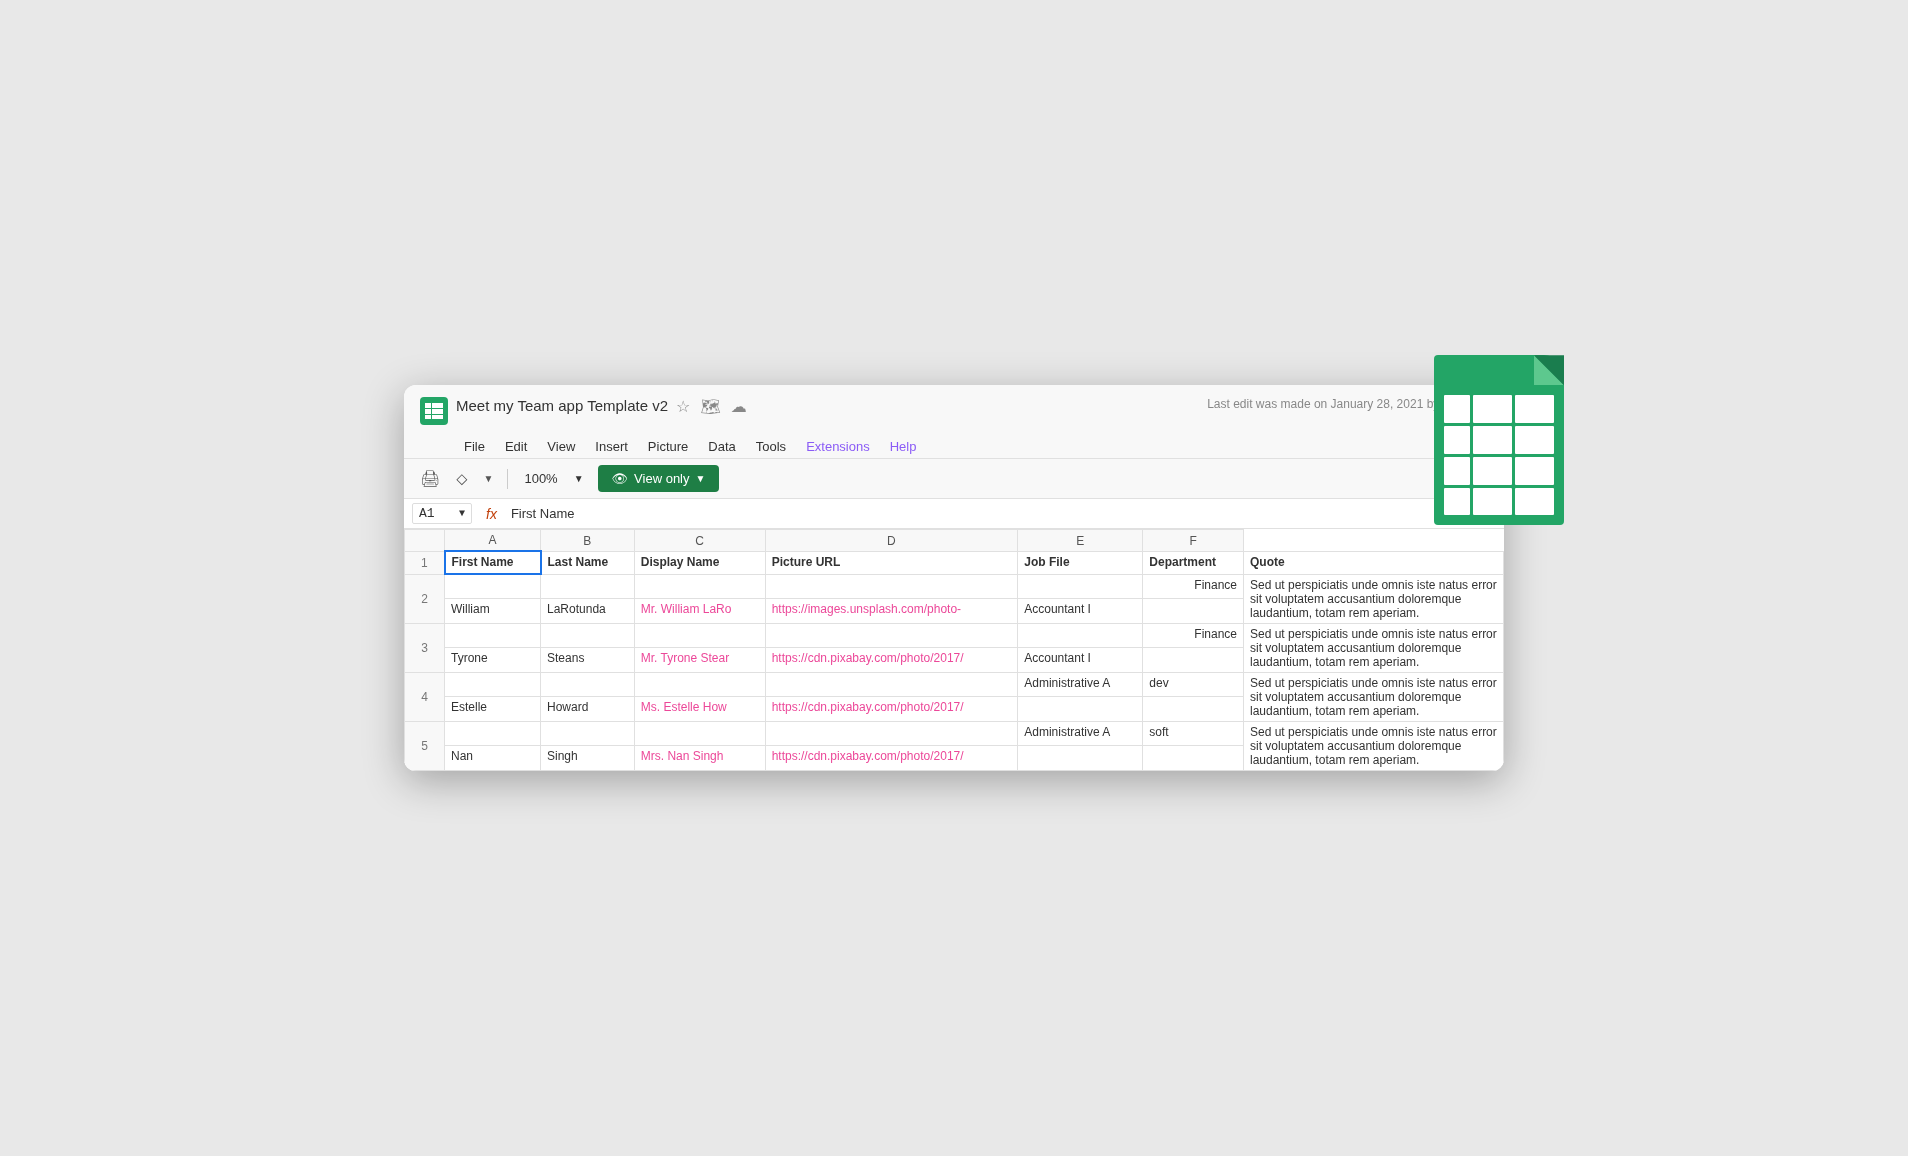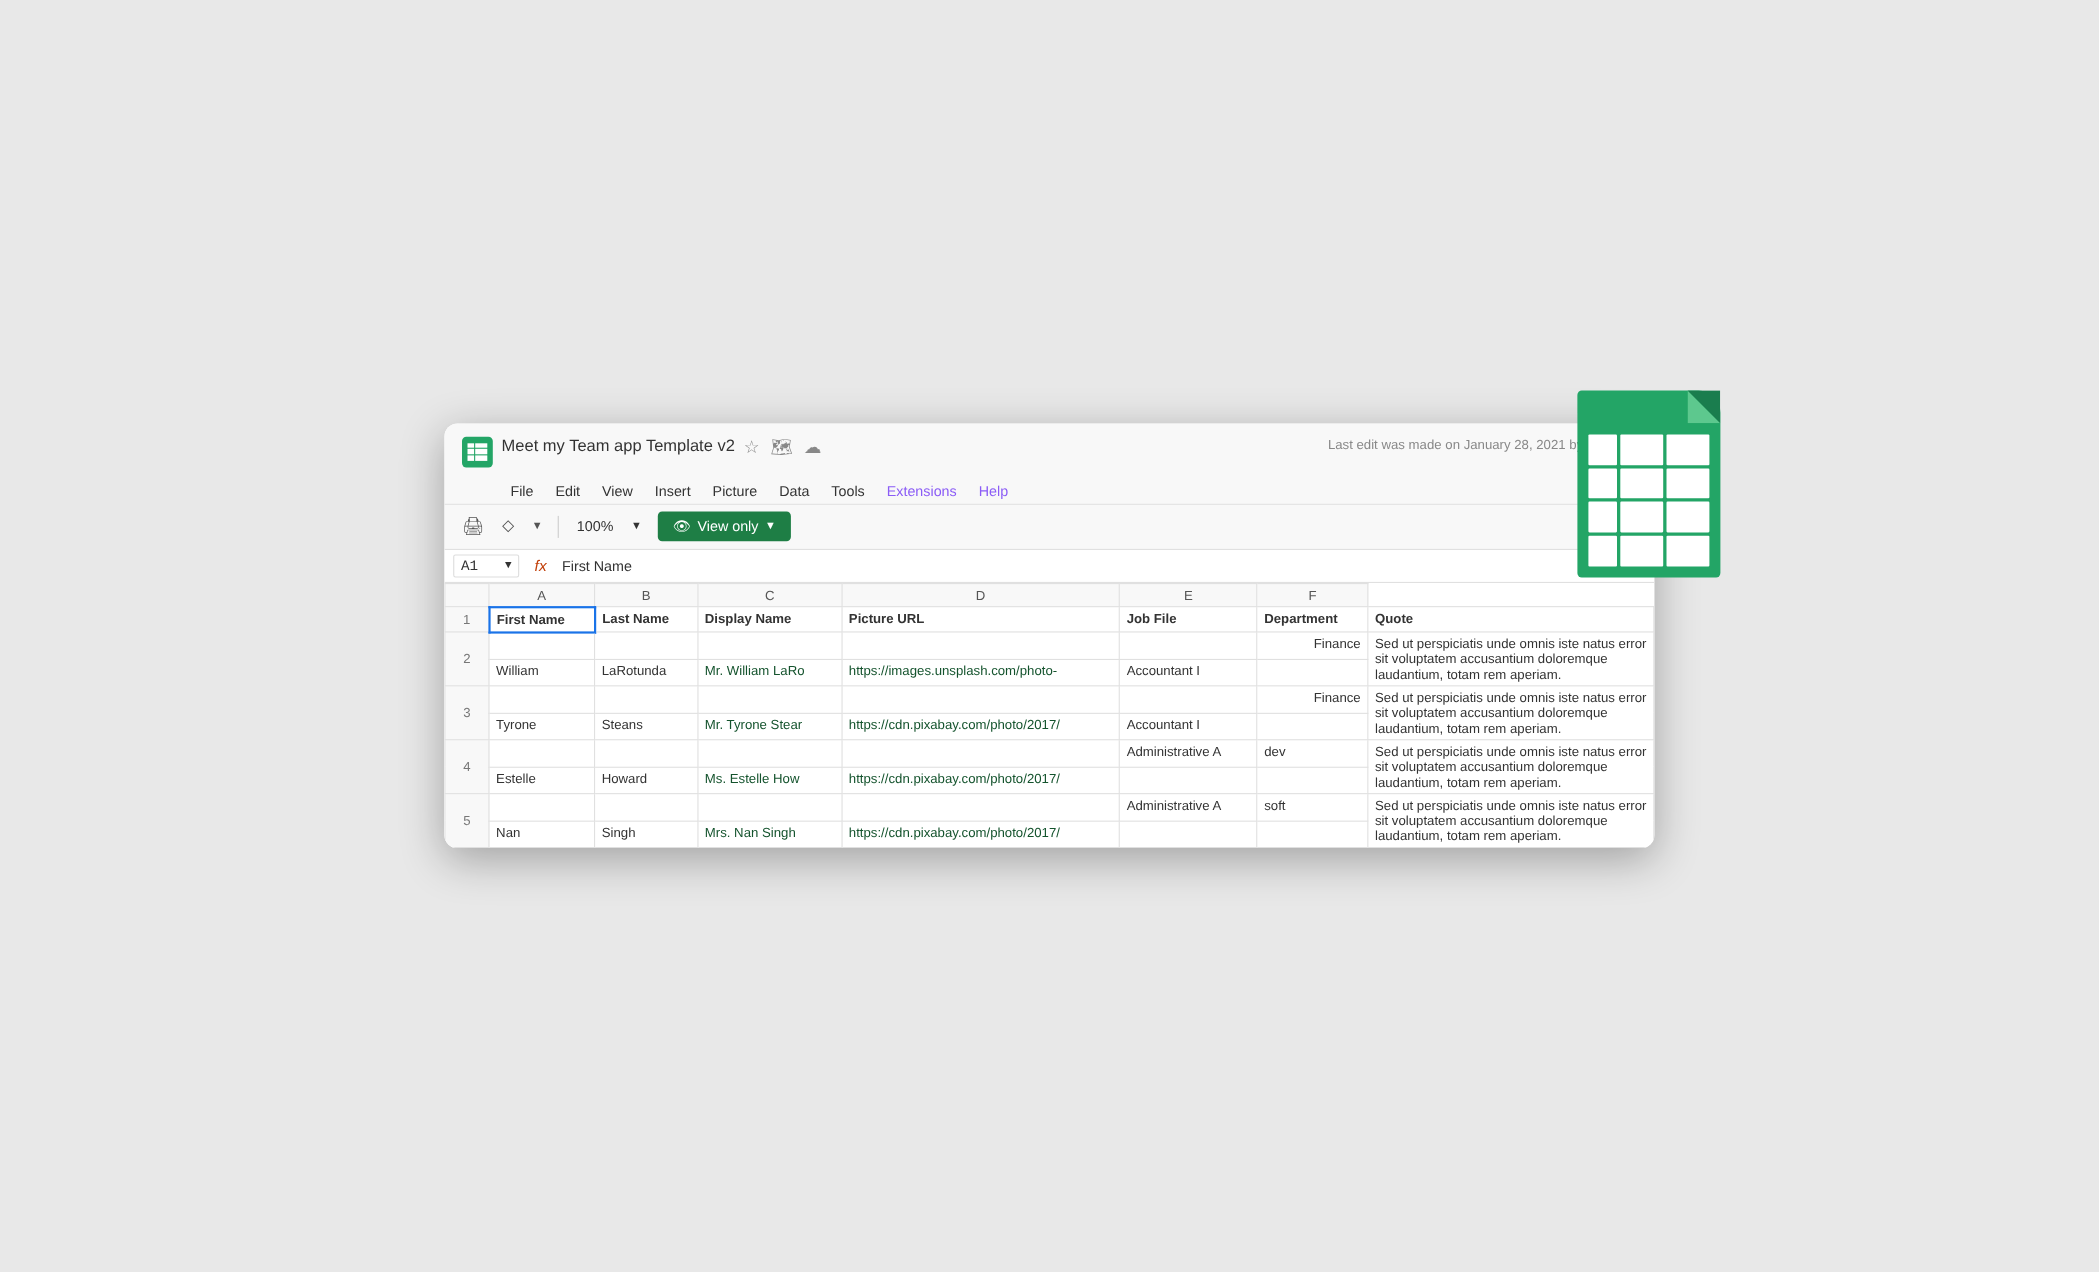--- a/index.html
+++ b/index.html
@@ -316,21 +316,21 @@
 
     .cell-header-row .cell {
       font-weight: bold;
     }
 
     .cell.active {
       border: 2px solid #1a73e8;
     }
 
     .cell.link {
-      color: #14532d;
+      color: #ec4899;
     }
 
     .cell.right-align {
       text-align: right;
     }
 
     .cell.wrap {
       white-space: normal;
       max-width: 260px;
       width: 260px;

